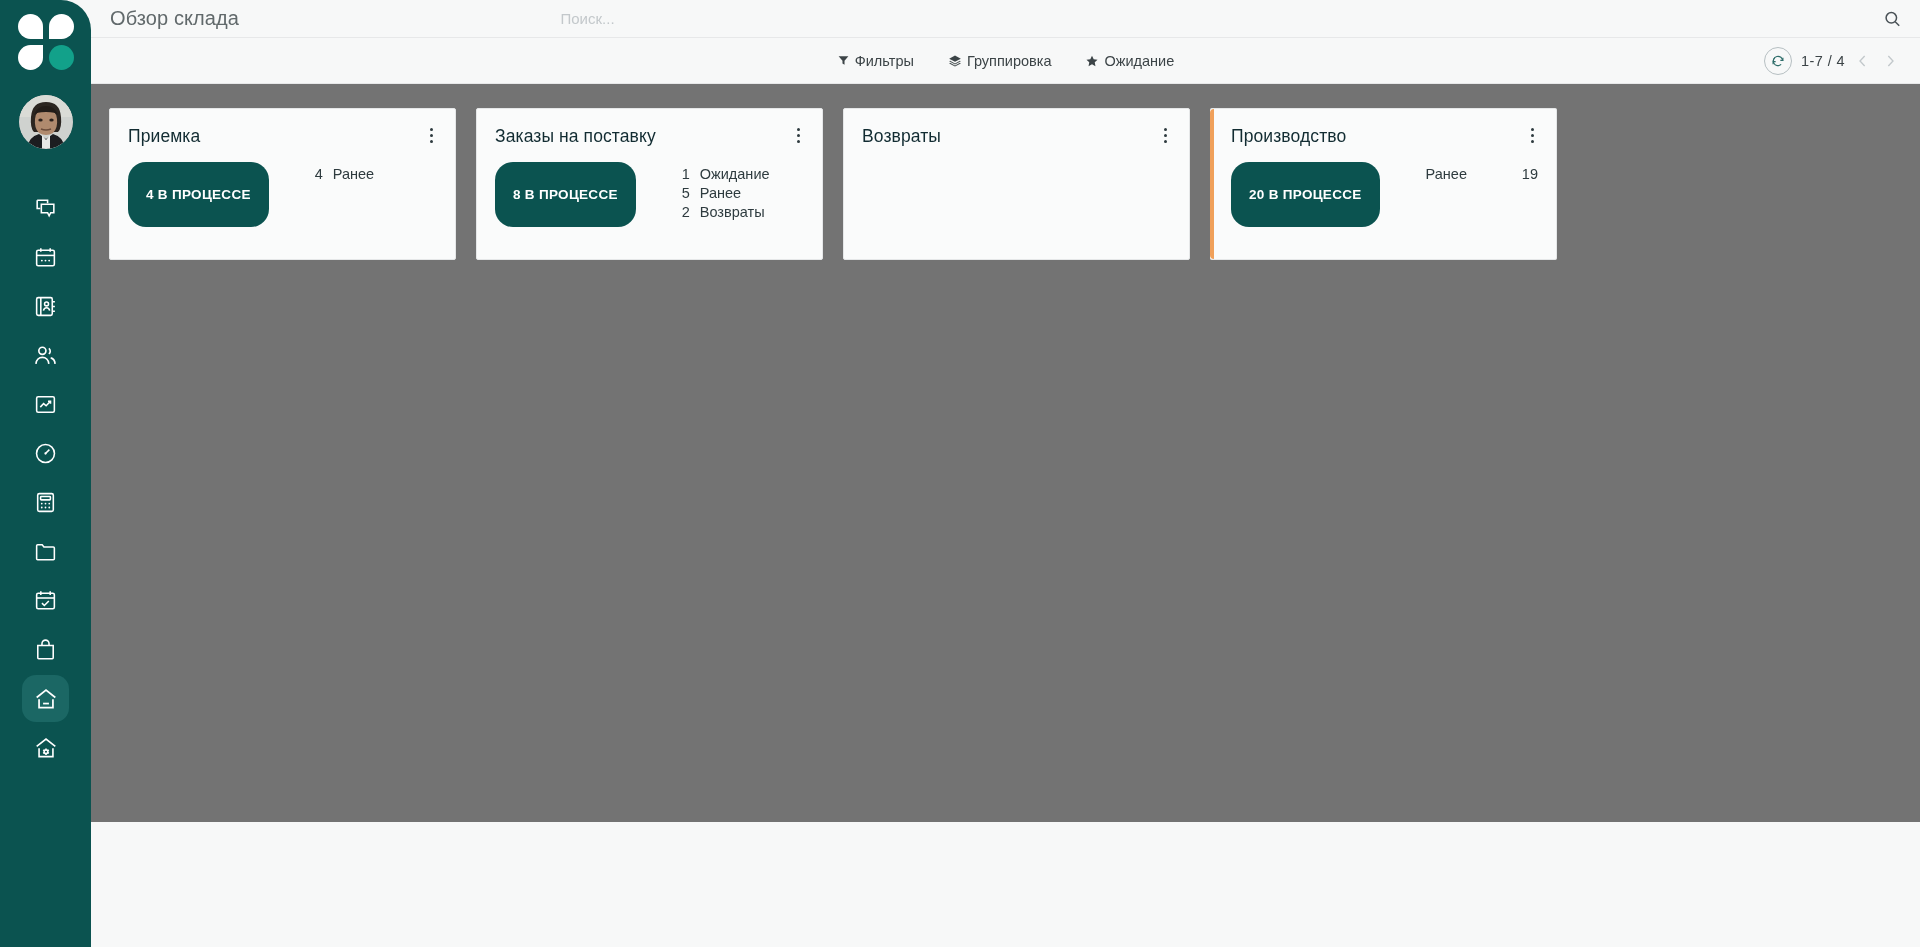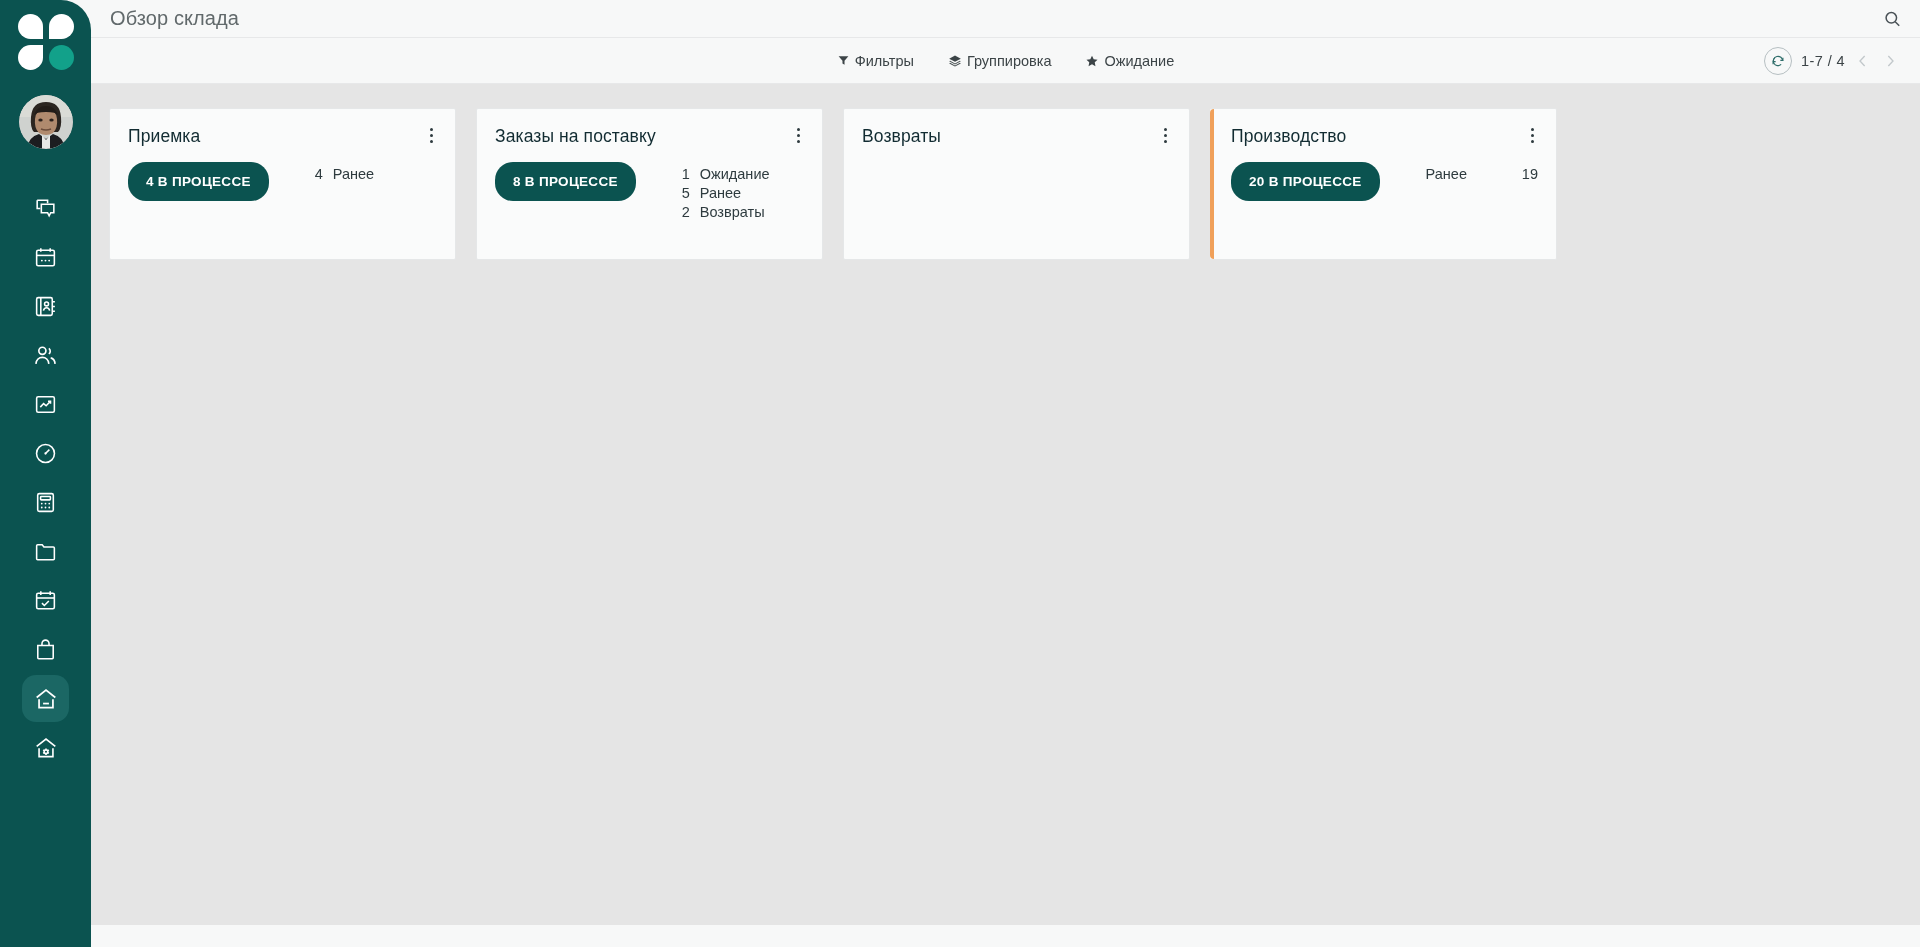--- a/index.html
+++ b/index.html
@@ -38,21 +38,21 @@
   .nav { margin-top: 36px; display: flex; flex-direction: column; align-items: center; gap: 0px; width: 100%; }
   .nav-item {
     width: 47px; height: 47px; border-radius: 14px;
     display: flex; align-items: center; justify-content: center;
     margin-bottom: 2px; cursor: pointer;
   }
   .nav-item.active { background: #1b6764; }
   .nav-item svg { display: block; }
 
   
-  .main { flex: 1; height: 925px; display: flex; flex-direction: column; background: #e5e5e5; }
+  .main { flex: 1; height: 822px; display: flex; flex-direction: column; background: #737373; }
 
   .topbar {
     height: 38px; min-height: 38px;
     background: #f7f8f8;
     display: flex; align-items: center;
     border-bottom: 1px solid #e7e8e9;
     position: relative;
   }
   .page-title {
     font-size: 20px; color: #61696b; font-weight: 400;
@@ -115,21 +115,21 @@
     position: absolute; left: 0; top: 0; bottom: 0; width: 4px;
     background: #f0a05a; border-radius: 5px 0 0 5px;
   }
   .card-head { display: flex; align-items: flex-start; justify-content: space-between; }
   .card-title { font-size: 17.5px; color: #122c32; font-weight: 400; letter-spacing: .1px; }
   .kebab { cursor: pointer; padding: 2px 4px; display: flex; flex-direction: column; gap: 3px; align-items: center; }
   .kebab i { display: block; width: 3px; height: 3px; border-radius: 50%; background: #2e3b3f; }
   .card-body { display: flex; align-items: flex-start; margin-top: 15px; }
   .badge {
     background: #0b5350; color: #ffffff;
-    border-radius: 18px; padding: 12px 18px;
+    border-radius: 18px; padding: 25px 18px;
     font-size: 13.5px; font-weight: 700; letter-spacing: .3px;
     white-space: nowrap; cursor: pointer;
   }
   .stats { margin-left: 46px; display: flex; flex-direction: column; gap: 3px; flex: 1; padding-top: 4px; }
   .stat { font-size: 14.5px; color: #2e3b3f; display: flex; cursor: pointer; }
   .stat .num { min-width: 12px; }
   .stat .lbl { margin-left: 6px; }
   .stat.split { justify-content: space-between; }
   .stat.split .lbl { margin-left: 0; }
   .stat.split .num { }
@@ -282,20 +282,23 @@
       </div>
 
     </div>
   </div>
 
   <div class="main">
 
     <div class="topbar">
       <div class="page-title">Обзор склада</div>
 
+      <div class="search-wrap">
+        <input class="search-input" type="text" placeholder="Поиск..." style="">
+      </div>
 
       <div class="search-icon-btn">
         <svg width="19" height="19" viewBox="0 0 24 24" fill="none" stroke="#4a5257" stroke-width="1.9">
           <circle cx="10.5" cy="10.5" r="6.6"></circle>
           <path d="M15.4 15.4L20.5 20.5"></path>
         </svg>
       </div>
     </div>
 
     <div class="controlbar">

